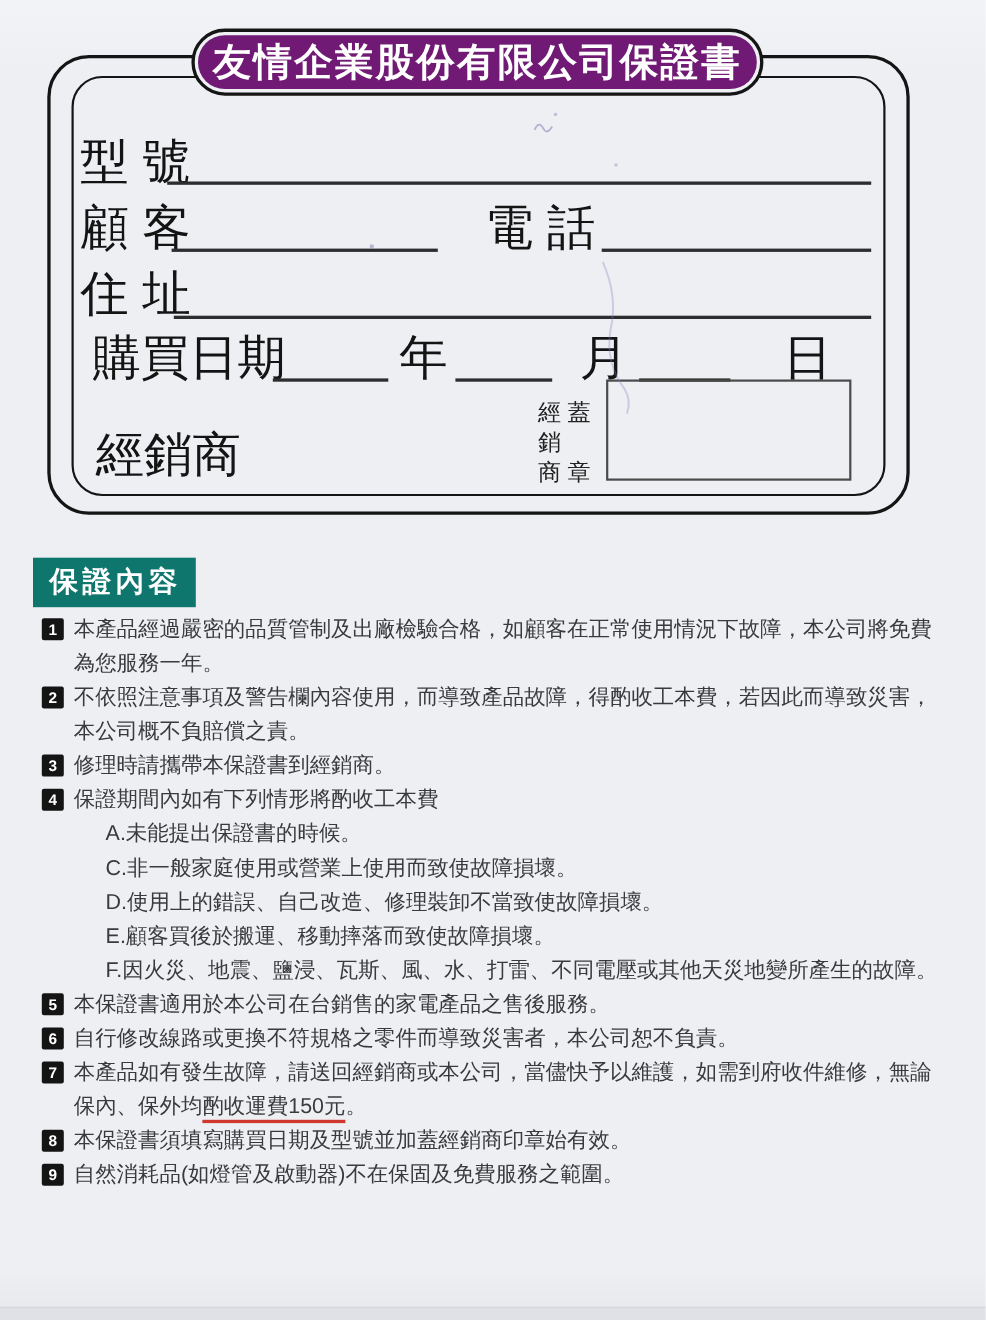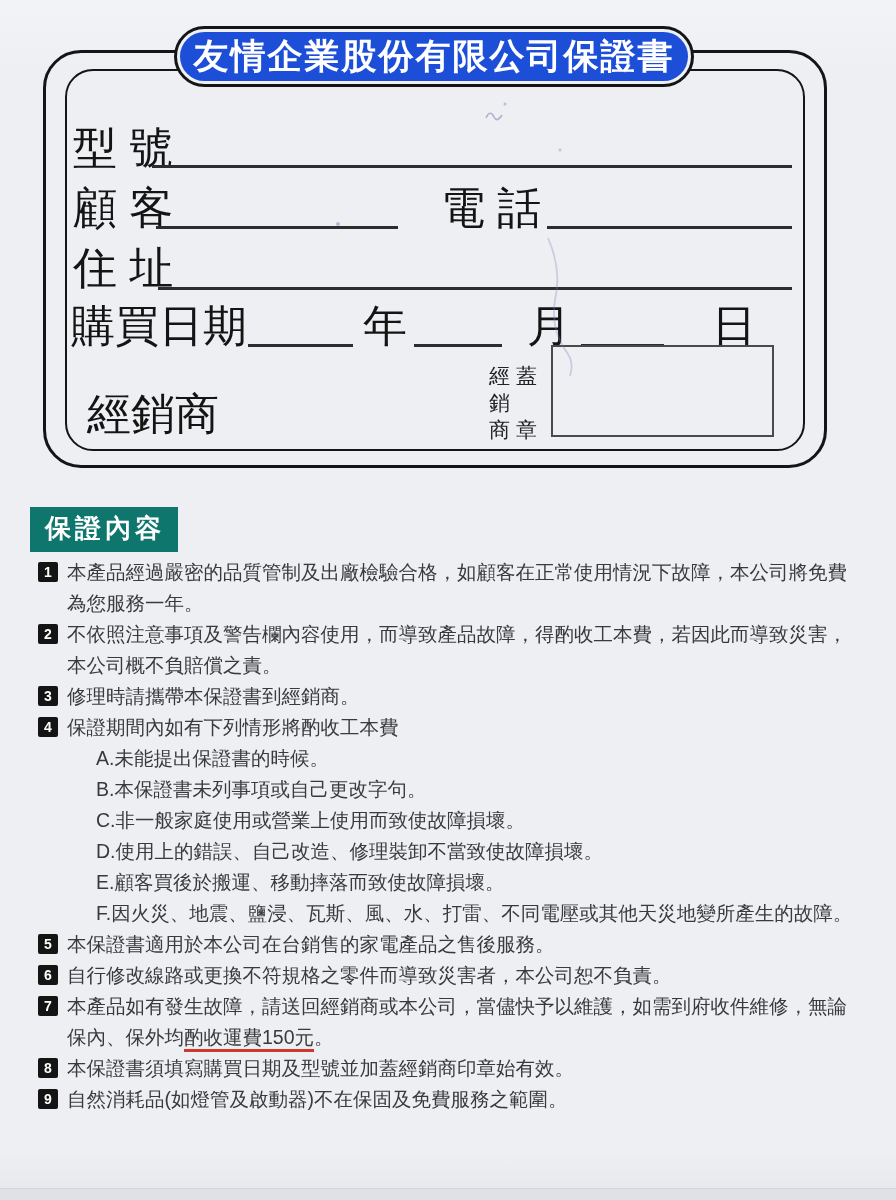--- a/index.html
+++ b/index.html
@@ -20,21 +20,21 @@
   .card-inner {
     position:absolute; inset:16px 19px 14px 19px;
     border:2.5px solid #151515; border-radius:28px;
   }
   .title-badge {
     position:absolute; left:174px; top:26px; width:520px; height:61px;
     border:3px solid #151515; border-radius:40px;
     background:#eef0f3; padding:3px;
   }
   .title-pill {
-    width:100%; height:100%; background:#1d4ed8; border-radius:40px;
+    width:100%; height:100%; background:#701a75; border-radius:40px;
     color:#ffffff; display:flex; align-items:center; justify-content:center;
     font-size:35px; font-weight:bold; letter-spacing:2px; white-space:nowrap;text-align:right;
   }
 
   .f-label {
     position:absolute; font-size:44px; color:#141414; white-space:pre;
     line-height:1.1; font-weight:500;text-align:right;
   }
   .f-line {
     position:absolute; height:0; border-bottom:3px solid #2d2d2f;
@@ -100,21 +100,21 @@
 <div class="f-line" style="left:152px; top:165px; width:640px;"></div>
 
 <div class="f-label" style="left:73px; top:184px;">顧 客</div>
 <div class="f-line" style="left:156px; top:226px; width:242px;"></div>
 <div class="f-label" style="left:441px; top:184px;">電 話</div>
 <div class="f-line" style="left:547px; top:226px; width:245px;"></div>
 
 <div class="f-label" style="left:73px; top:244px;">住 址</div>
 <div class="f-line" style="left:158px; top:287px; width:634px;"></div>
 
-<div class="f-label" style="left:71px; top:302px; letter-spacing:0;">購買日期</div>
+<div class="f-label" style="left:84px; top:302px; letter-spacing:0;">購買日期</div>
 <div class="f-line" style="left:248px; top:344px; width:105px;"></div>
 <div class="f-label" style="left:363px; top:302px;">年</div>
 <div class="f-line" style="left:414px; top:344px; width:88px;"></div>
 <div class="f-label" style="left:527px; top:302px;">月</div>
 <div class="f-line" style="left:581px; top:344px; width:83px;"></div>
 <div class="f-label" style="left:712px; top:302px;">日</div>
 
 <div class="f-label" style="left:87px; top:390px;">經銷商</div>
 
 <div class="stamp-label">
@@ -145,21 +145,20 @@
     <span class="num">3</span>
     <span class="item-text">修理時請攜帶本保證書到經銷商。</span>
   </div>
 
   <div class="item">
     <span class="num">4</span>
     <span class="item-text">
       <span>保證期間內如有下列情形將酌收工本費</span>
       <span class="sub-items" style="display:block;">
         <span class="sub-item" style="display:block;">A.未能提出保證書的時候。</span>
-        <span class="sub-item" style="display:block;">B.本保證書未列事項或自己更改字句。</span>
         <span class="sub-item" style="display:block;">C.非一般家庭使用或營業上使用而致使故障損壞。</span>
         <span class="sub-item" style="display:block;">D.使用上的錯誤、自己改造、修理裝卸不當致使故障損壞。</span>
         <span class="sub-item" style="display:block;">E.顧客買後於搬運、移動摔落而致使故障損壞。</span>
         <span class="sub-item" style="display:block;">F.因火災、地震、鹽浸、瓦斯、風、水、打雷、不同電壓或其他天災地變所產生的故障。</span>
       </span>
     </span>
   </div>
 
   <div class="item">
     <span class="num">5</span>

